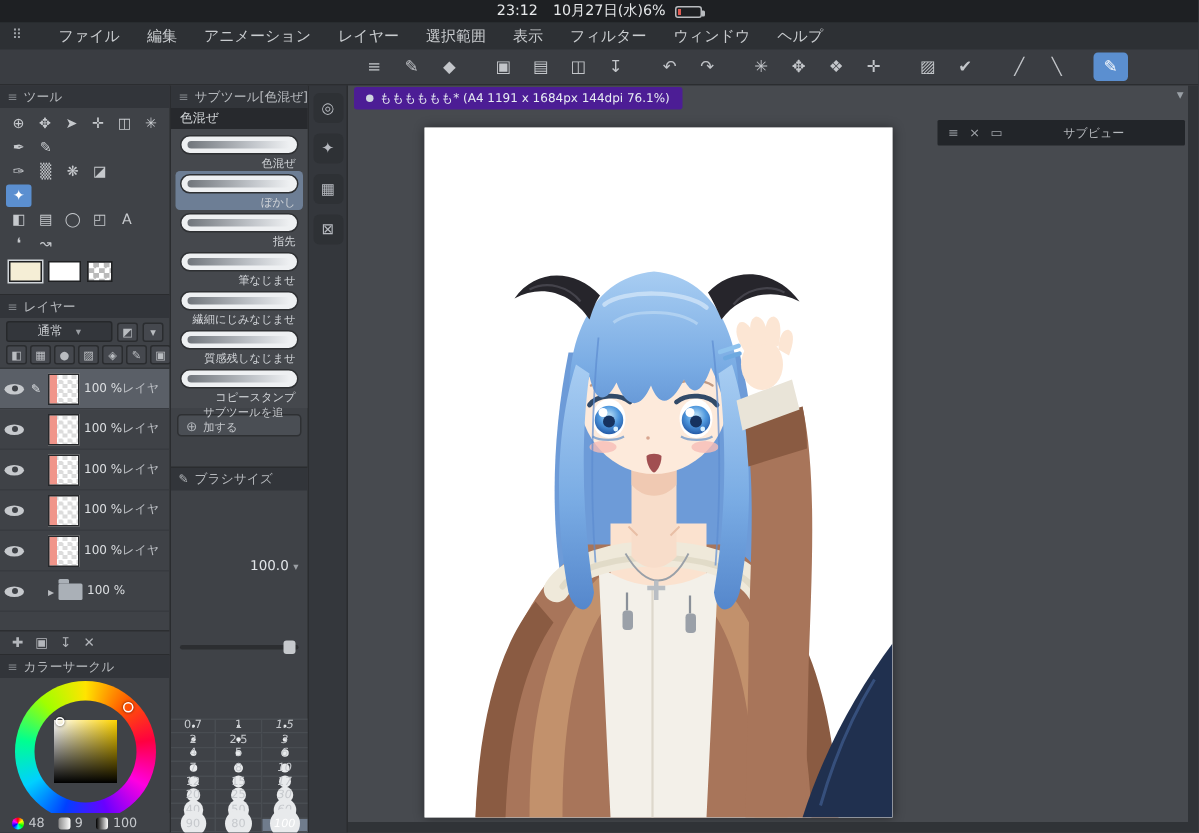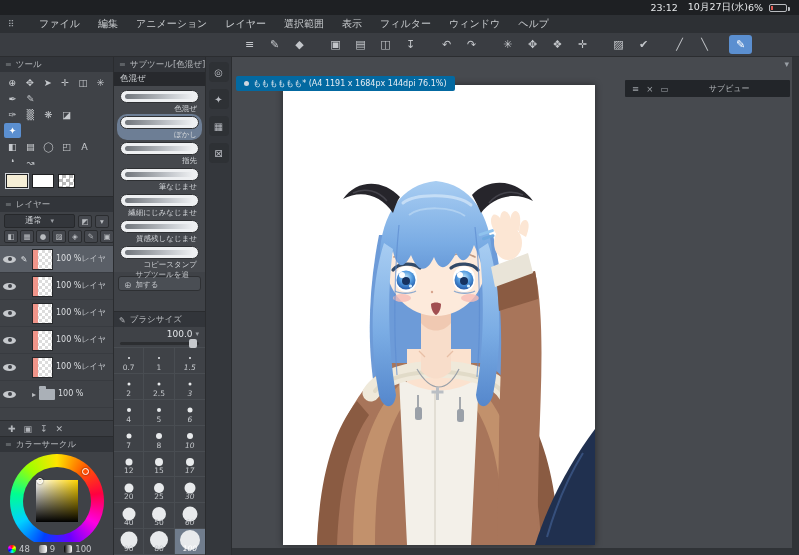--- a/index.html
+++ b/index.html
@@ -1,21 +1,21 @@
 <!DOCTYPE html>
 <html><head>
 <meta charset="utf-8">
 <style>
 *{margin:0;padding:0;box-sizing:border-box;}
 html,body{width:799px;height:555px;}
 body{font-family:"DejaVu Sans","Liberation Sans",sans-serif;background:#2d3034;color:#c6c9cc;overflow:hidden;}
 #app{width:799px;height:555px;display:flex;flex-direction:column;position:relative;background:#2d3034;}
 
 
-.statusbar{height:15px;background:#1e2023;display:flex;justify-content:flex-end;align-items:center;padding:0 12px;font-size:9.5px;color:#e6e8ea;flex:none;}
+.statusbar{height:15px;background:#1e2023;display:flex;justify-content:center;align-items:center;padding:0 12px;font-size:9.5px;color:#e6e8ea;flex:none;}
 .sb-left{display:flex;gap:10px;align-items:center;}
 .sb-right{display:flex;gap:6px;align-items:center;}
 .batt{width:18px;height:8px;border:1px solid #b9bcc0;border-radius:2px;position:relative;}
 .batt::before{content:"";position:absolute;left:1px;top:1px;bottom:1px;width:2px;background:#e05a52;}
 .batt::after{content:"";position:absolute;right:-3.5px;top:2px;width:2px;height:4px;background:#b9bcc0;border-radius:0 1px 1px 0;}
 
 
 .menubar{height:18px;background:#2d3034;display:flex;align-items:center;padding:0 8px;font-size:10px;color:#c9cccf;flex:none;}
 .menu-logo{width:16px;color:#9fa3a8;font-size:9px;margin-right:6px;}
 .menu-logo::before{content:"⠿";}
@@ -90,44 +90,44 @@
 .hicon{width:8px;height:8px;border-radius:2px;flex:none;}
 .hicon.hue{border-radius:50%;background:conic-gradient(#f00,#ff0,#0f0,#0ff,#00f,#f0f,#f00);}
 .hicon.saturation{background:linear-gradient(to right,#8a8a8a,#fff);}
 .hicon.brightness{background:linear-gradient(to right,#000,#fff);}
 
 
 .subtool-panel{height:255px;flex:none;display:flex;flex-direction:column;border-bottom:1px solid #2a2c2f;}
 .group-tab{height:14px;background:#27292d;display:flex;align-items:center;padding:0 6px;font-size:8.5px;color:#cfd2d5;flex:none;}
 .subtool-list{background:#45484d;padding:2px 3px;display:flex;flex-direction:column;}
 .stitem{height:26px;border-radius:3px;padding:2px 3px 0;position:relative;flex:none;}
-.stitem.sel{background:#6d7e95;border-radius:10px;}
+.stitem.sel{background:#6d7e95;}
 .stroke{height:13px;border-radius:6.5px;background:#eef0f2;position:relative;overflow:hidden;border:1px solid #2e3033;}
 .stroke::after{content:"";position:absolute;left:4px;right:5px;top:3px;bottom:3px;border-radius:4px;background:linear-gradient(to right,#70757b,#c3c7cc 65%,#eef0f2);}
 .stlabel{position:absolute;right:5px;bottom:0;font-size:7.5px;color:#d2d5d9;white-space:nowrap;}
 .add-subtool{margin:4px 4px 0;height:15px;background:#4a4e54;border:1px solid #2e3033;border-radius:3px;color:#c6c9cd;font-size:7.5px;display:flex;align-items:flex-end;gap:4px;padding:0 5px;}
 .add-subtool::before{content:"⊕";font-size:9px;color:#aeb2b7;}
 
 
-.brush-panel{flex:1;display:flex;flex-direction:column;min-height:0;}
+.brush-panel{flex:1;display:flex;flex-direction:column;min-height:0;gap:44px;}
 .phead .penico::before{content:"✎";font-size:8px;}
 .size-display{display:flex;align-items:center;justify-content:flex-end;gap:3px;padding:2px 6px 0;font-size:9px;color:#e2e5e8;}
 .size-display::after{content:"▾";font-size:7px;color:#9b9fa4;}
 .slider{height:3px;background:#2c2e31;border-radius:2px;margin:3px 6px 2px;position:relative;}
 .slider .handle{position:absolute;right:2px;top:-3px;width:8px;height:9px;background:#c6c9cd;border-radius:2px;}
 .size-grid{flex:1;display:grid;grid-template-columns:repeat(3,1fr);grid-auto-rows:1fr;border-top:1px solid #494d52;}
 .scell{position:relative;border-right:1px solid #494d52;border-bottom:1px solid #494d52;background:#3f4247;}
 .scell:nth-child(3n){border-right:none;font-style:italic;}
 .scell.sel{background:#707c8c;}
 .scell .dot{position:absolute;left:50%;top:42%;transform:translate(-50%,-50%);background:#e8eaec;border-radius:50%;}
 .scell .num{position:absolute;left:0;right:0;bottom:1px;text-align:center;font-size:7.5px;color:#c6c9cd;}
 .scell.sel .num{color:#fff;}
 
 
-.doc-chip{position:absolute;left:4px;top:19px;background:#0369a1;color:#e8edf3;font-size:8px;padding:2px 8px;border-radius:2px;display:flex;align-items:center;gap:4px;white-space:nowrap;z-index:3;}
+.doc-chip{position:absolute;left:4px;top:1px;background:#4c1d95;color:#e8edf3;font-size:8px;padding:2px 8px;border-radius:2px;display:flex;align-items:center;gap:4px;white-space:nowrap;z-index:3;}
 .doc-chip .dot{width:5px;height:5px;background:#cfd6df;border-radius:50%;flex:none;}
 .collapse{position:absolute;right:10px;top:2px;color:#9aa0a6;font-size:9px;z-index:3;}
 .canvas{position:absolute;left:51px;top:28px;width:312px;height:460px;background:#fff;box-shadow:0 0 7px rgba(0,0,0,.45);}
 .canvas svg{display:block;width:100%;height:100%;}
 .subview{position:absolute;left:393px;top:23px;width:165px;height:17px;background:rgba(33,35,39,.95);display:flex;align-items:center;gap:7px;padding:0 7px;z-index:3;border-radius:1px;}
 .sv-ico{font-size:8.5px;color:#9ea2a7;}
 .sv-title{margin:0 auto;font-size:8px;color:#b6b9bd;}
 .edge-right{position:absolute;right:0;top:0;bottom:0;width:7px;background:#303337;}
 .edge-bottom{position:absolute;left:0;right:7px;bottom:0;height:7px;background:#303337;}
 </style>

